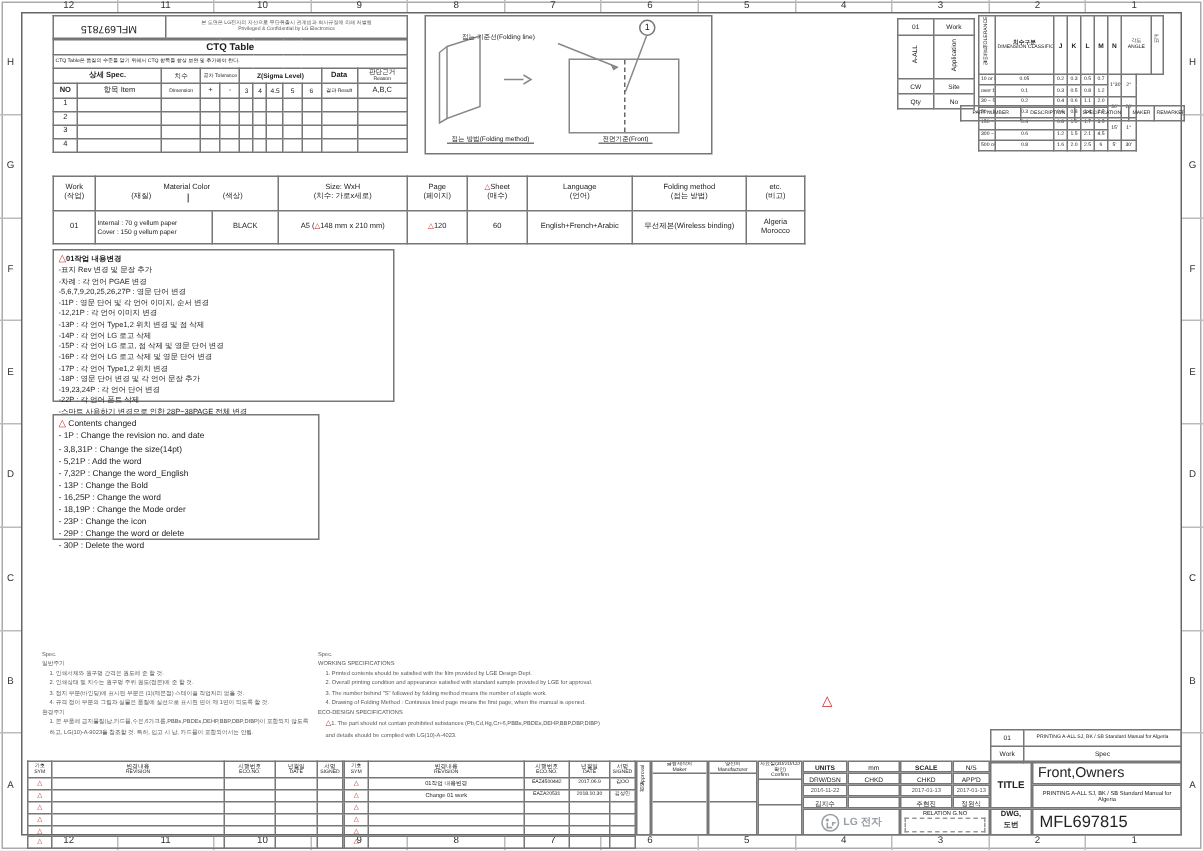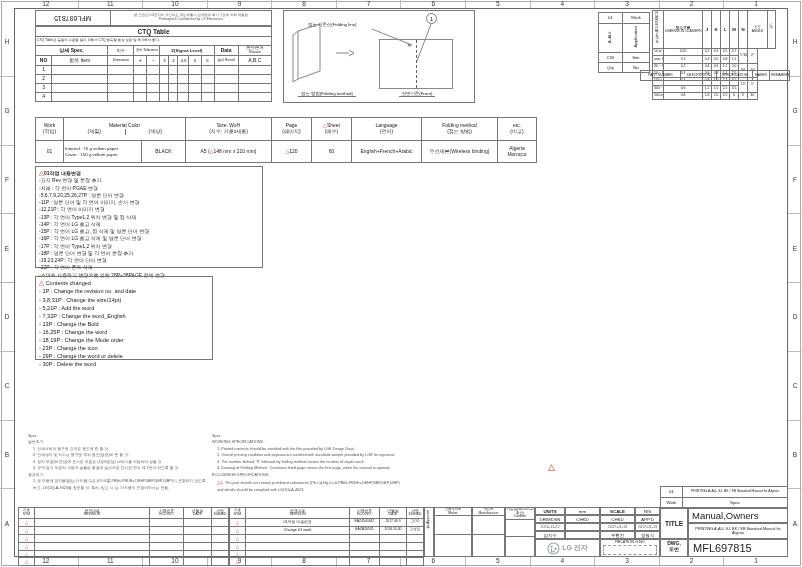--- a/index.html
+++ b/index.html
@@ -727,21 +727,21 @@
       <path d="M15.5,10 h-3 v3" fill="none" stroke="#9aa0a6" stroke-width="1.6"></path>
     </svg>
     <span class="f7 b" style="color:#9aa0a6">LG 전자</span>
   </div>
   <div class="cell" style="left:600px;top:539px;width:60px;height:18px">
     <div class="f35 c">RELATION G.NO</div>
     <div style="margin:1px 2px;height:8px;border:1px dashed #999"></div>
   </div>
 
   <div class="cell c b f6" style="left:660px;top:507px;width:28px;height:32px;display:flex;align-items:center;justify-content:center">TITLE</div>
-  <div class="cell f9" style="left:688px;top:507px;width:100px;height:16px;line-height:15px;padding-left:3px">Manual,Owners</div>
+  <div class="cell f9" style="left:688px;top:507px;width:100px;height:16px;line-height:15px;padding-left:3px">Front,Owners</div>
   <div class="cell f35 c" style="left:688px;top:523px;width:100px;height:16px;display:flex;align-items:center;justify-content:center">PRINTING A-ALL SJ, BK / SB Standard Manual for Algeria</div>
   <div class="cell c b" style="left:660px;top:539px;width:28px;height:18px">
     <div class="f5">DWG,</div>
       <div class="f5">도번</div>
   </div>
   <div class="cell f10" style="left:688px;top:539px;width:100px;height:18px;line-height:17px;padding-left:4px">MFL697815</div>
 
   <div class="abs" style="left:660px;top:486px;width:128px">
     <table class="tbl">
       <colgroup>

